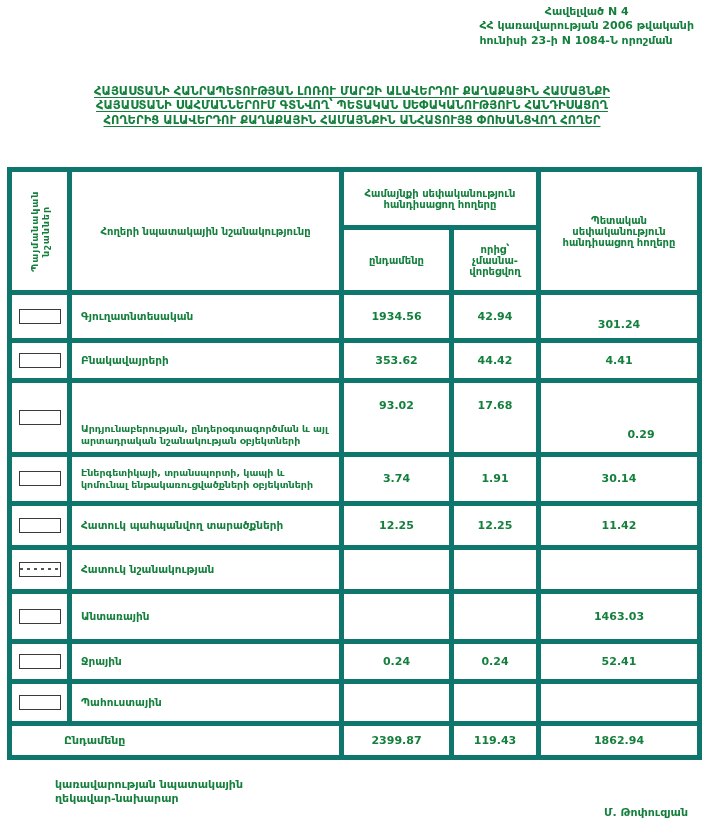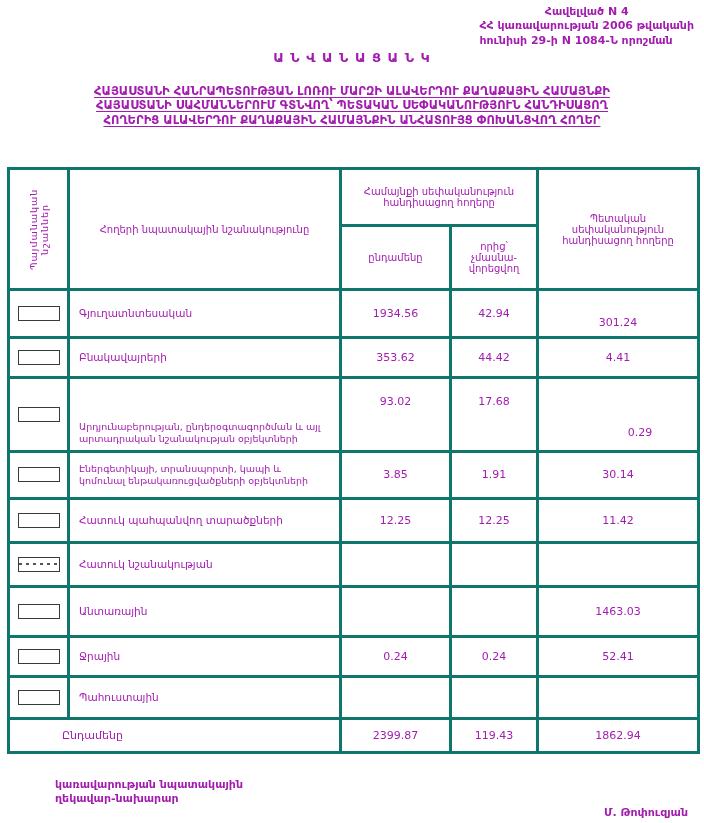--- a/index.html
+++ b/index.html
@@ -1,39 +1,39 @@
 <!DOCTYPE html>
 <html><head>
 <meta charset="utf-8">
 <style>
   * { margin:0; padding:0; box-sizing:border-box; }
   html,body { background:#ffffff; }
   .page {
     position:relative;
     width:704px; height:823px;
     background:#ffffff;
-    color:#a21caf;
+    color:#15803d;
     font-family:"DejaVu Sans", sans-serif;
     overflow:hidden;
   }
 
   
   .annex { position:absolute; top:5px; right:10px; font-size:11px; font-weight:bold; line-height:1.3; text-align:left; }
   .annex .c { text-align:center; }
 
   
   .doc-title { position:absolute; top:50px; left:0; width:100%; text-align:center; font-size:13px; font-weight:bold; letter-spacing:1px; }
 
   
   .heading { position:absolute; top:84px; left:0; width:100%; text-align:center; font-size:11.5px; font-weight:bold; line-height:1.25; }
   .heading div { text-decoration:underline; text-underline-offset:2px; }
 
   
   table { position:absolute; top:167px; left:7px; width:690px; border-collapse:collapse; table-layout:fixed; }
-  th, td { border:3px solid #0f766e; font-weight:normal; vertical-align:middle; }
+  th, td { border:5px solid #0f766e; font-weight:bold; vertical-align:middle; }
   col.w-sym { width:60px; } col.w-pur { width:272px; } col.w-tot { width:110px; } col.w-non { width:87px; } col.w-sta { width:161px; }
 
   th { font-size:10px; text-align:center; padding:3px 6px; }
   .th-group { height:56px; }
   .th-sub { height:62px; }
   .th-nonpriv { white-space:pre-line; }
   .th-state { padding:0 18px; }
   .vtext { writing-mode:vertical-rl; transform:rotate(180deg); margin:0 auto; font-size:9.5px; letter-spacing:1px; max-height:112px; }
 
   td.sym { text-align:center; }
@@ -64,24 +64,23 @@
   .signature { position:absolute; right:16px; top:806px; font-size:11px; font-weight:bold; }
 </style>
 </head>
 <body>
 
 <div class="page">
 
   <div class="annex">
     <div class="c">Հավելված N 4</div>
     <div>ՀՀ կառավարության 2006 թվականի</div>
-    <div>հունիսի 29-ի N 1084-Ն որոշման</div>
+    <div>հունիսի 23-ի N 1084-Ն որոշման</div>
   </div>
 
-  <div class="doc-title">Ա Ն Վ Ա Ն Ա Ց Ա Ն Կ</div>
 
   <div class="heading">
     <div>ՀԱՅԱՍՏԱՆԻ ՀԱՆՐԱՊԵՏՈՒԹՅԱՆ ԼՈՌՈՒ ՄԱՐԶԻ ԱԼԱՎԵՐԴՈՒ ՔԱՂԱՔԱՅԻՆ ՀԱՄԱՅՆՔԻ</div>
     <div>ՀԱՅԱՍՏԱՆԻ ՍԱՀՄԱՆՆԵՐՈՒՄ ԳՏՆՎՈՂ՝ ՊԵՏԱԿԱՆ ՍԵՓԱԿԱՆՈՒԹՅՈՒՆ ՀԱՆԴԻՍԱՑՈՂ</div>
     <div>ՀՈՂԵՐԻՑ ԱԼԱՎԵՐԴՈՒ ՔԱՂԱՔԱՅԻՆ ՀԱՄԱՅՆՔԻՆ ԱՆՀԱՏՈՒՅՑ ՓՈԽԱՆՑՎՈՂ ՀՈՂԵՐ</div>
   </div>
 
   <table>
     <colgroup>
       <col class="w-sym">
@@ -132,21 +131,21 @@
         <td class="purpose small">Արդյունաբերության, ընդերօգտագործման և այլ արտադրական նշանակության օբյեկտների</td>
         <td class="num upper">93.02</td>
         <td class="num upper">17.68</td>
         <td class="num va-b">0.29</td>
       </tr>
       <tr class="r4">
         <td class="sym">
             <div class="legend-box"></div>
           </td>
         <td class="purpose small">Էներգետիկայի, տրանսպորտի, կապի և կոմունալ ենթակառուցվածքների օբյեկտների</td>
-        <td class="num">3.85</td>
+        <td class="num">3.74</td>
         <td class="num">1.91</td>
         <td class="num">30.14</td>
       </tr>
       <tr class="r5">
         <td class="sym">
             <div class="legend-box"></div>
           </td>
         <td class="purpose">Հատուկ պահպանվող տարածքների</td>
         <td class="num">12.25</td>
         <td class="num">12.25</td>

